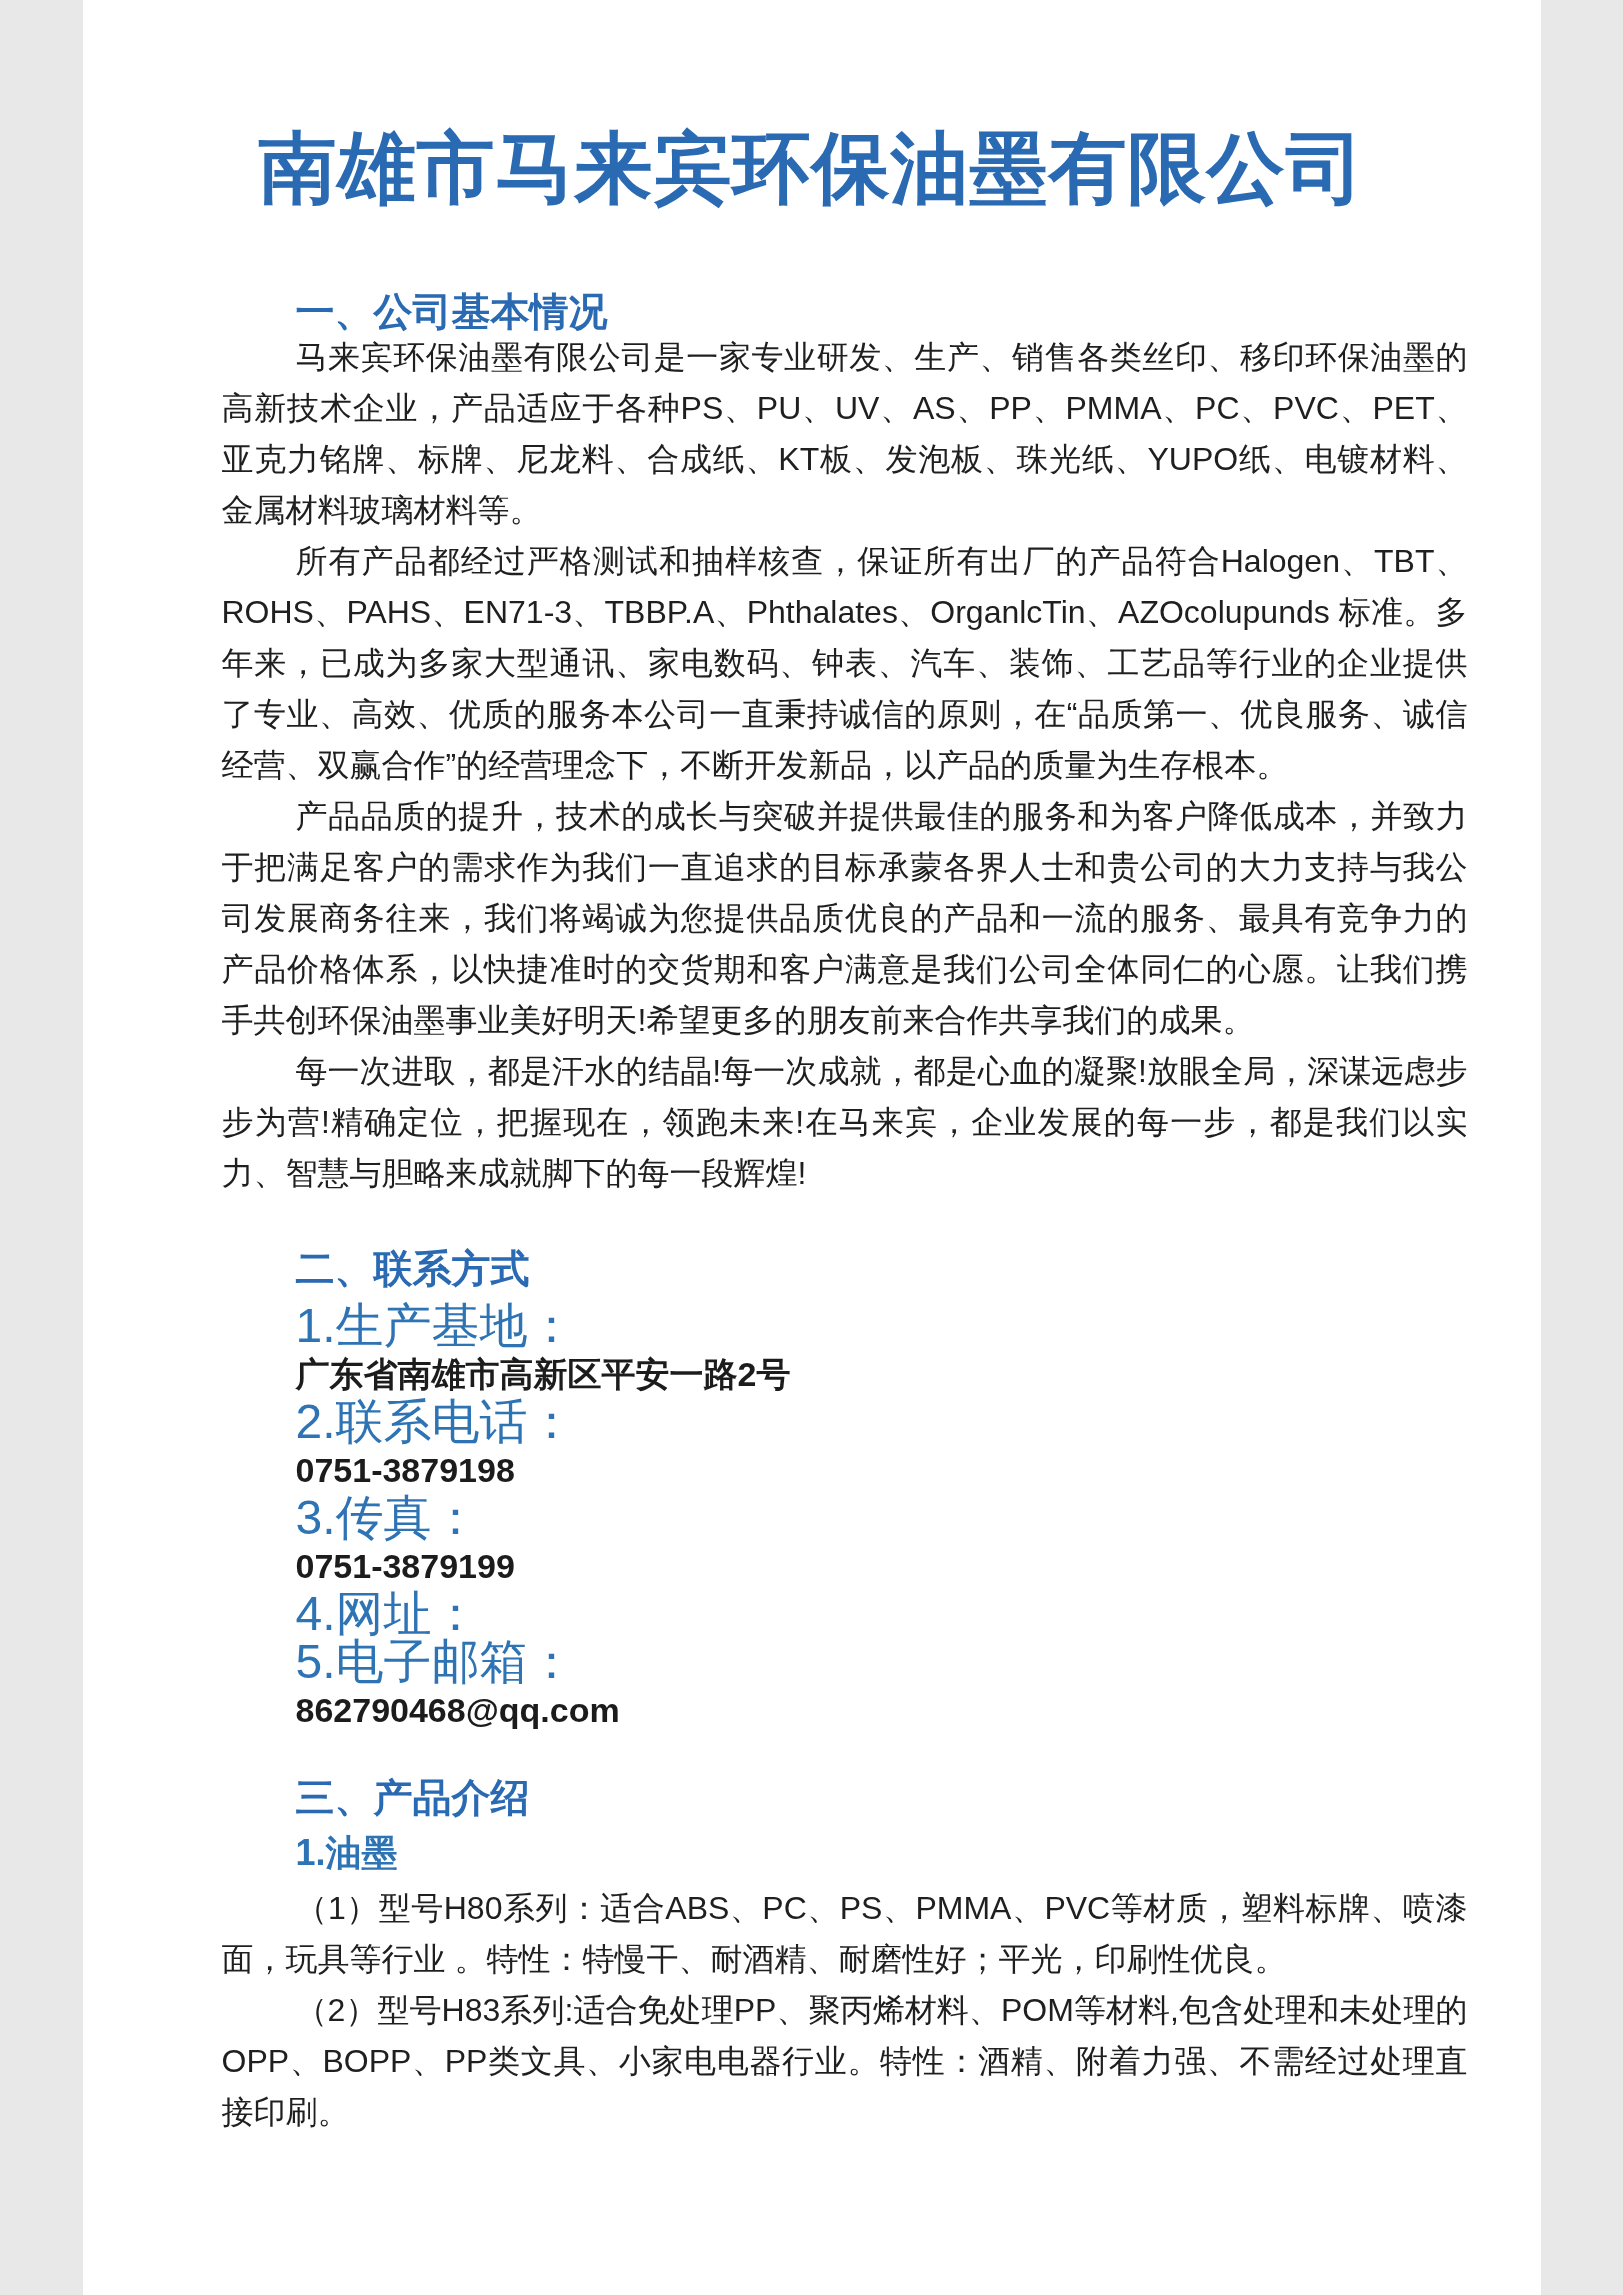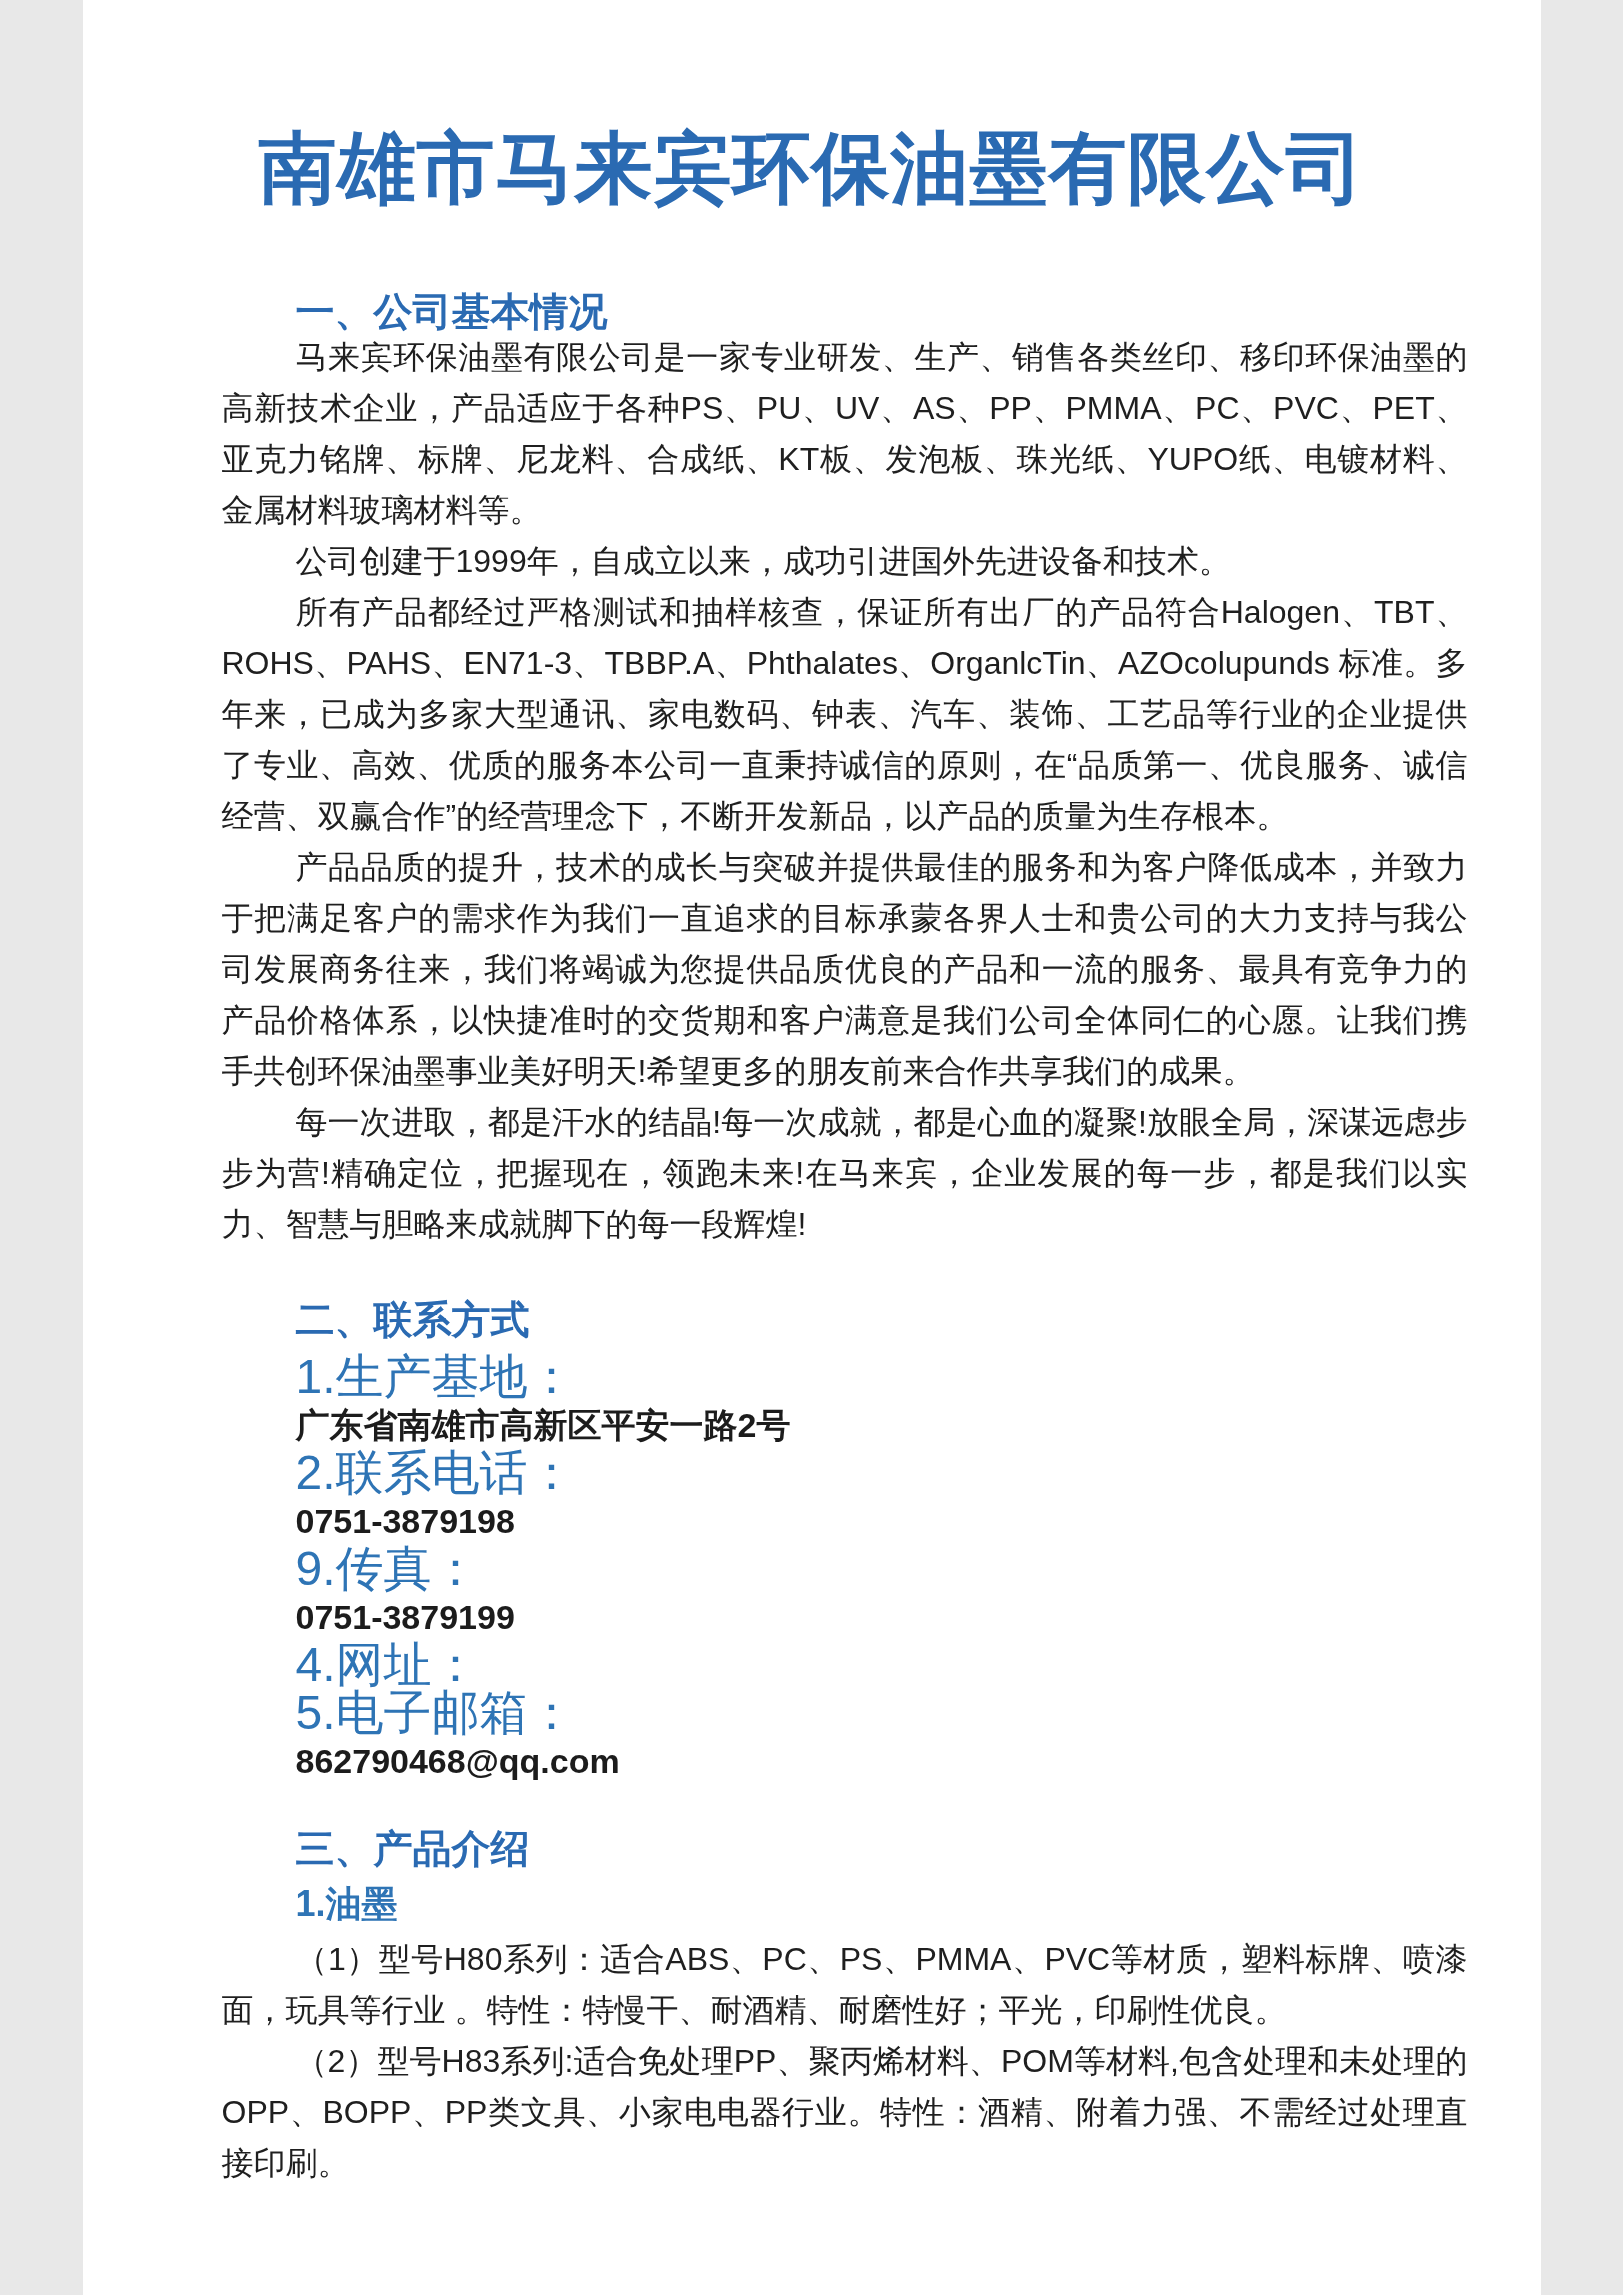--- a/index.html
+++ b/index.html
@@ -79,35 +79,34 @@
 
 <div class="page">
 
   <h1 class="doc-title">南雄市马来宾环保油墨有限公司</h1>
 
   <div class="content">
 
     <h2 class="sec-heading sec1">一、公司基本情况</h2>
 
     <p class="body first">马来宾环保油墨有限公司是一家专业研发、生产、销售各类丝印、移印环保油墨的高新技术企业，产品适应于各种PS、PU、UV、AS、PP、PMMA、PC、PVC、PET、亚克力铭牌、标牌、尼龙料、合成纸、KT板、发泡板、珠光纸、YUPO纸、电镀材料、金属材料玻璃材料等。</p>
-    <p class="body">公司创建于1999年，自成立以来，成功引进国外先进设备和技术。</p>
     <p class="body">所有产品都经过严格测试和抽样核查，保证所有出厂的产品符合Halogen、TBT、ROHS、PAHS、EN71-3、TBBP.A、Phthalates、OrganlcTin、AZOcolupunds 标准。多年来，已成为多家大型通讯、家电数码、钟表、汽车、装饰、工艺品等行业的企业提供了专业、高效、优质的服务本公司一直秉持诚信的原则，在“品质第一、优良服务、诚信经营、双赢合作”的经营理念下，不断开发新品，以产品的质量为生存根本。</p>
     <p class="body">产品品质的提升，技术的成长与突破并提供最佳的服务和为客户降低成本，并致力于把满足客户的需求作为我们一直追求的目标承蒙各界人士和贵公司的大力支持与我公司发展商务往来，我们将竭诚为您提供品质优良的产品和一流的服务、最具有竞争力的产品价格体系，以快捷准时的交货期和客户满意是我们公司全体同仁的心愿。让我们携手共创环保油墨事业美好明天!希望更多的朋友前来合作共享我们的成果。</p>
     <p class="body">每一次进取，都是汗水的结晶!每一次成就，都是心血的凝聚!放眼全局，深谋远虑步步为营!精确定位，把握现在，领跑未来!在马来宾，企业发展的每一步，都是我们以实力、智慧与胆略来成就脚下的每一段辉煌!</p>
 
     <h2 class="sec-heading sec2">二、联系方式</h2>
 
     <div class="contact-list">
       <div class="contact-label">1.生产基地：</div>
       <div class="contact-value">广东省南雄市高新区平安一路2号</div>
 
       <div class="contact-label">2.联系电话：</div>
       <div class="contact-value">0751-3879198</div>
 
-      <div class="contact-label">9.传真：</div>
+      <div class="contact-label">3.传真：</div>
       <div class="contact-value">0751-3879199</div>
 
       <div class="contact-label">4.网址：</div>
 
       <div class="contact-label">5.电子邮箱：</div>
       <div class="contact-value">862790468@qq.com</div>
     </div>
 
     <h2 class="sec-heading sec3">三、产品介绍</h2>
 

